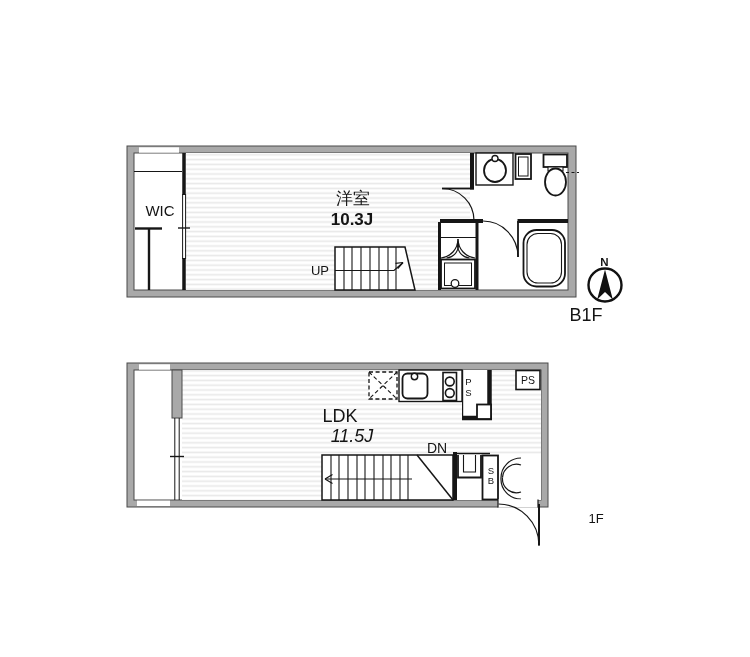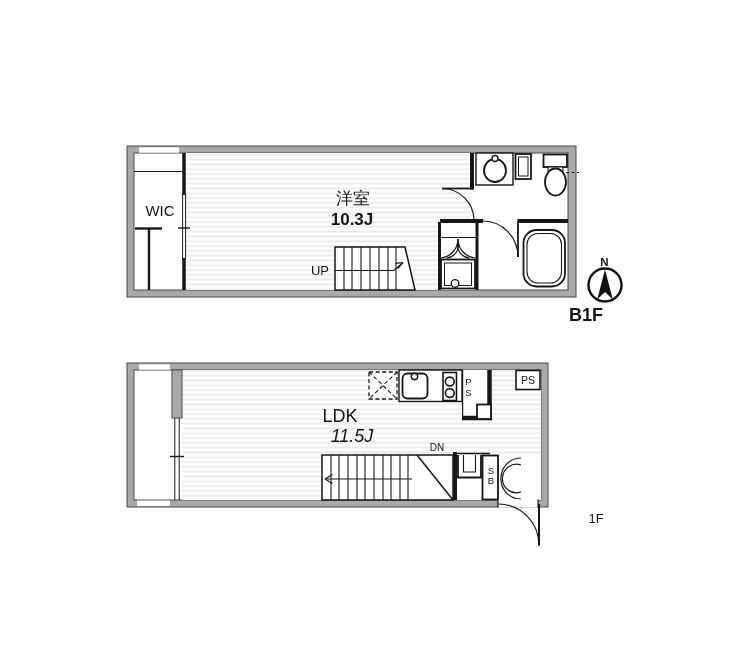--- a/index.html
+++ b/index.html
@@ -223,23 +223,23 @@
         <line x1="539" y1="486" x2="539" y2="527.5" class="ln" stroke-width="2"></line>
         <path d="M498.5,486 A40.5,41.5 0 0 1 539,527.5" class="ln" stroke-width="1.2"></path>
       </g>
     </g>
   </svg>
 
   <div class="label" style="left:160px;top:193px;font-size:15px;">WIC</div>
   <div class="label" style="left:353px;top:181px;font-size:17px;text-align:right;">洋室</div>
   <div class="label" style="left:352px;top:202px;font-size:17px;font-weight:bold;">10.3J</div>
   <div class="label" style="left:320px;top:253px;font-size:13px;">UP</div>
-  <div class="label" style="left:586px;top:297px;font-size:18px;font-weight:700;">B1F</div>
+  <div class="label" style="left:586px;top:297px;font-size:18px;font-weight:400;">B1F</div>
   <div class="label" style="left:604.5px;top:244px;font-size:11.5px;font-weight:700;">N</div>
 
   <div class="label" style="left:340px;top:398px;font-size:18px;">LDK</div>
   <div class="label" style="left:352px;top:418px;font-size:18px;font-style:italic;">11.5J</div>
-  <div class="label" style="left:437px;top:429.5px;font-size:10px;">DN</div>
+  <div class="label" style="left:437px;top:429.5px;font-size:14px;">DN</div>
   <div class="label vtext" style="left:468px;top:370px;font-size:9.5px;">PS</div>
   <div class="label" style="left:528px;top:362.5px;font-size:10.5px;">PS</div>
   <div class="label vtext" style="left:490.5px;top:458.5px;font-size:9.5px;">SB</div>
   <div class="label" style="left:596px;top:501px;font-size:13px;font-weight:500;">1F</div>
 </div>
 
 </body></html>

